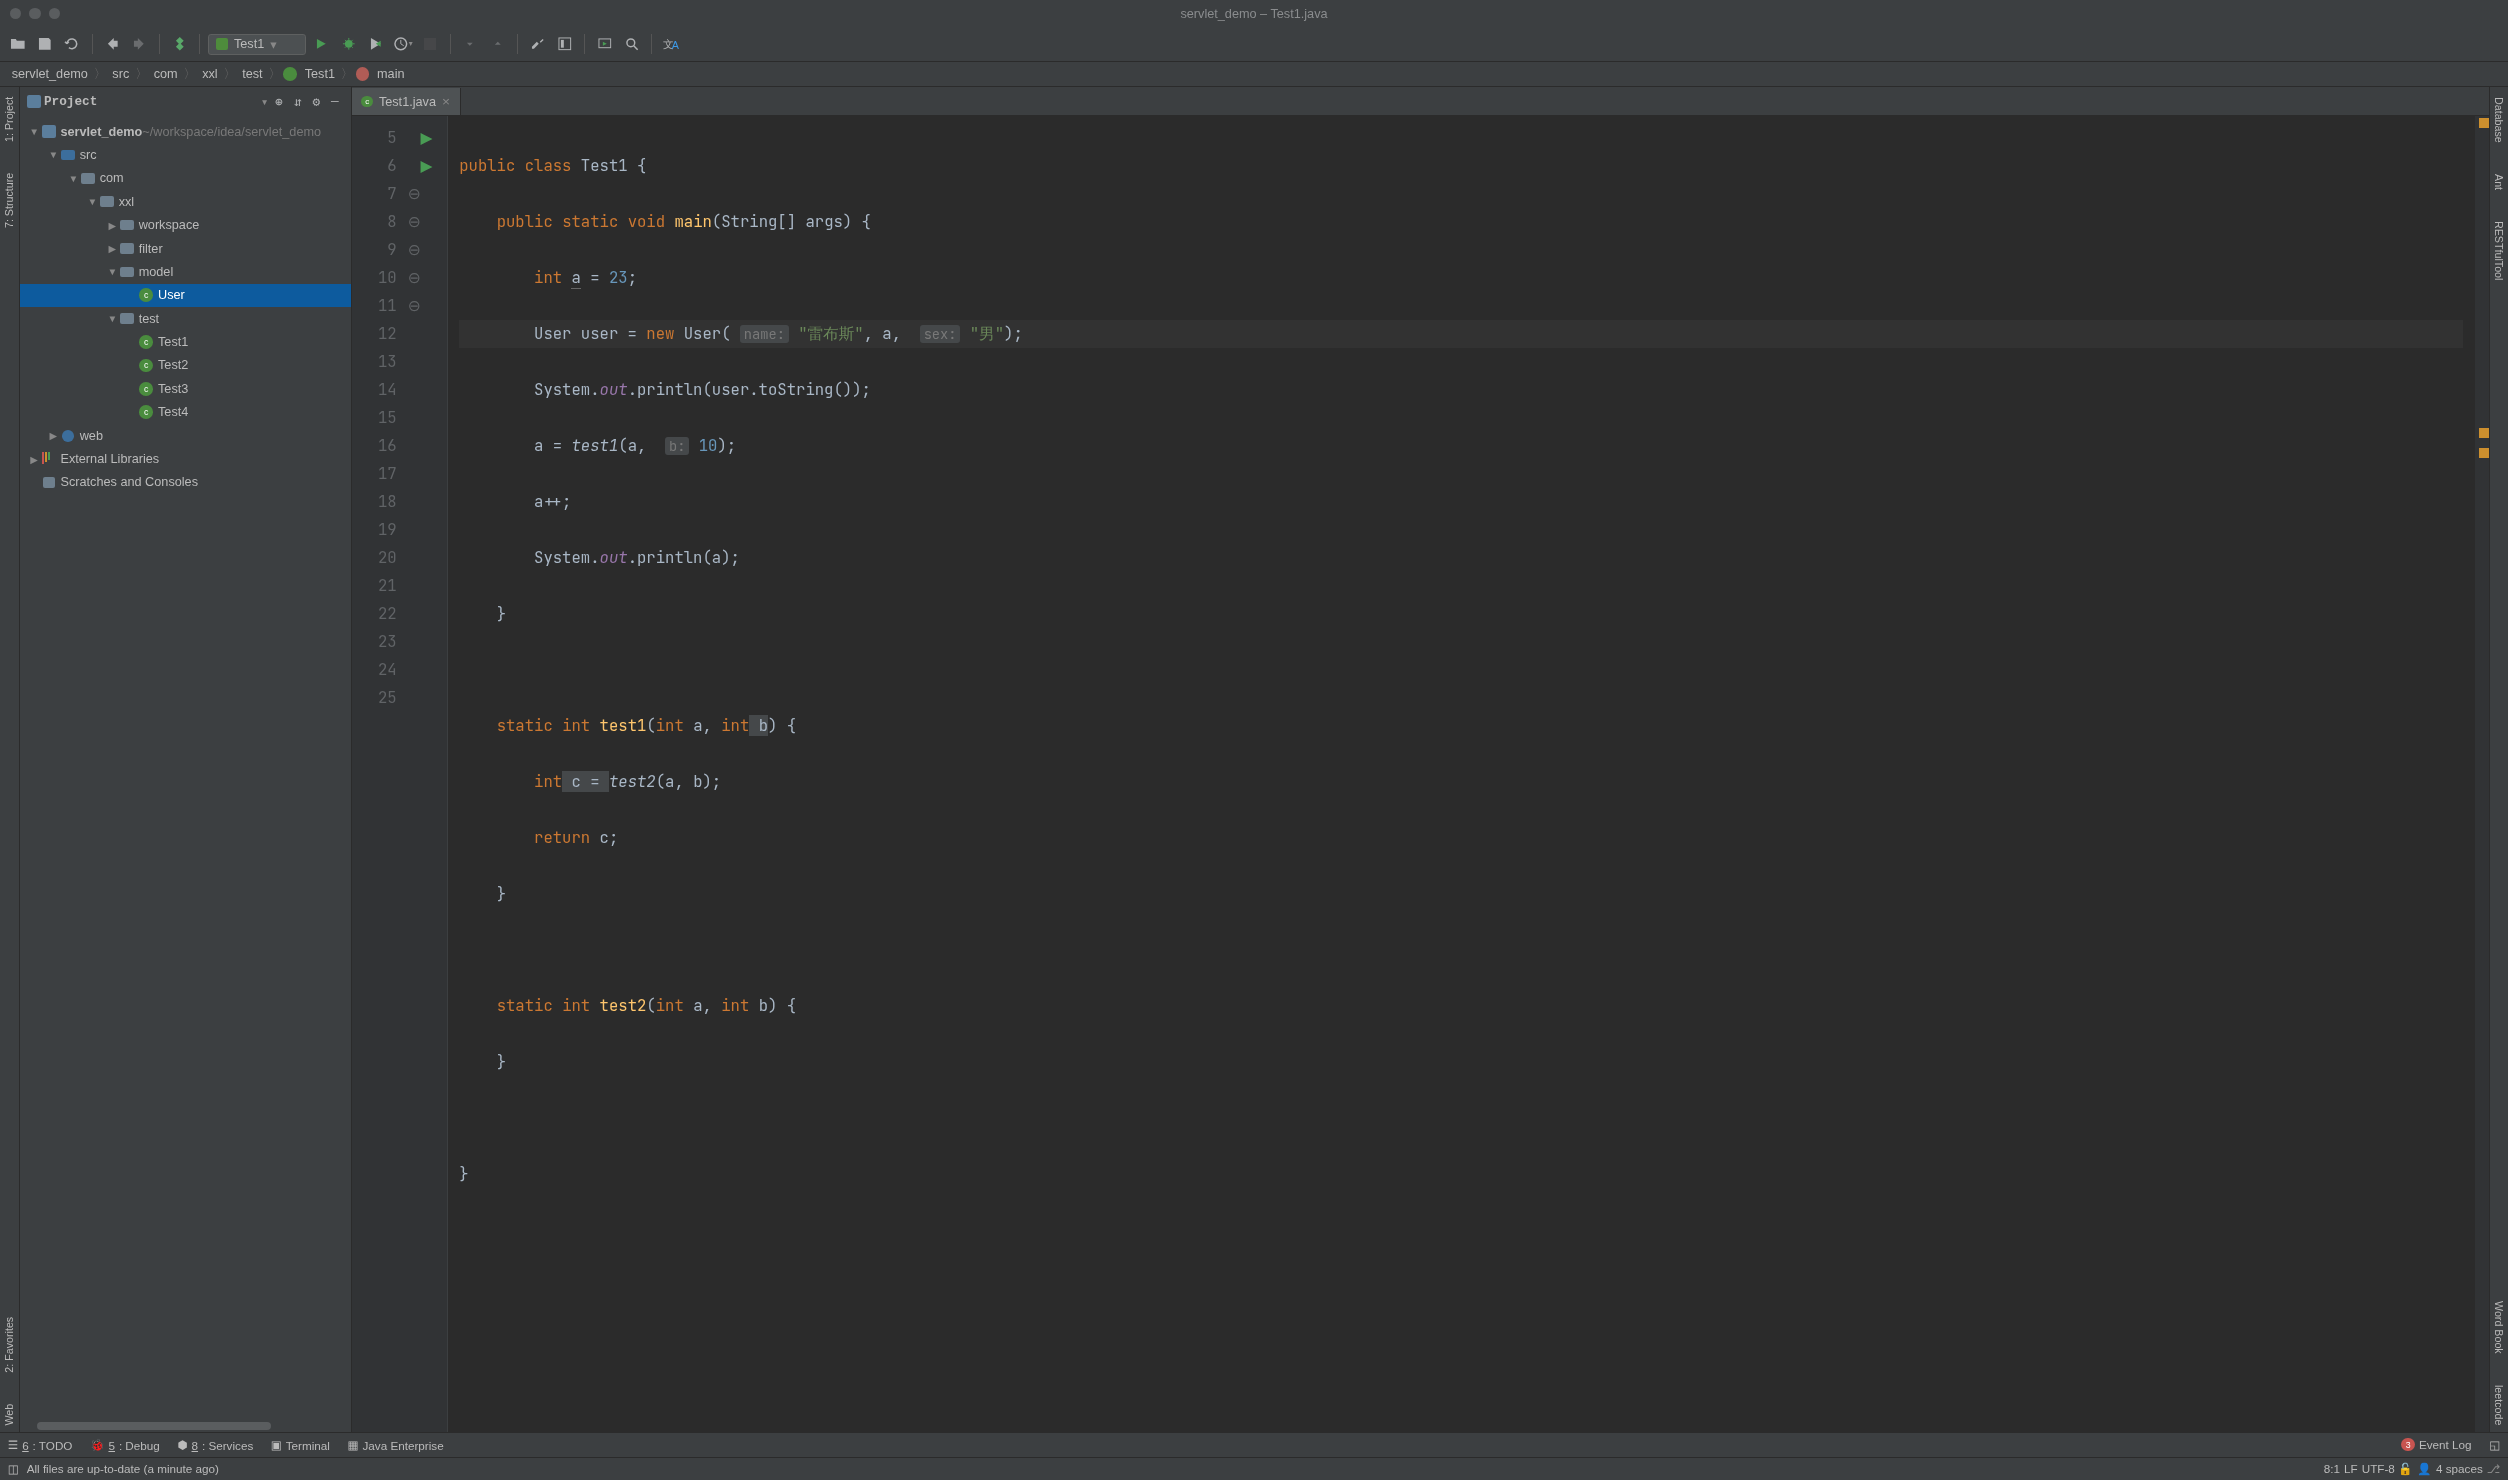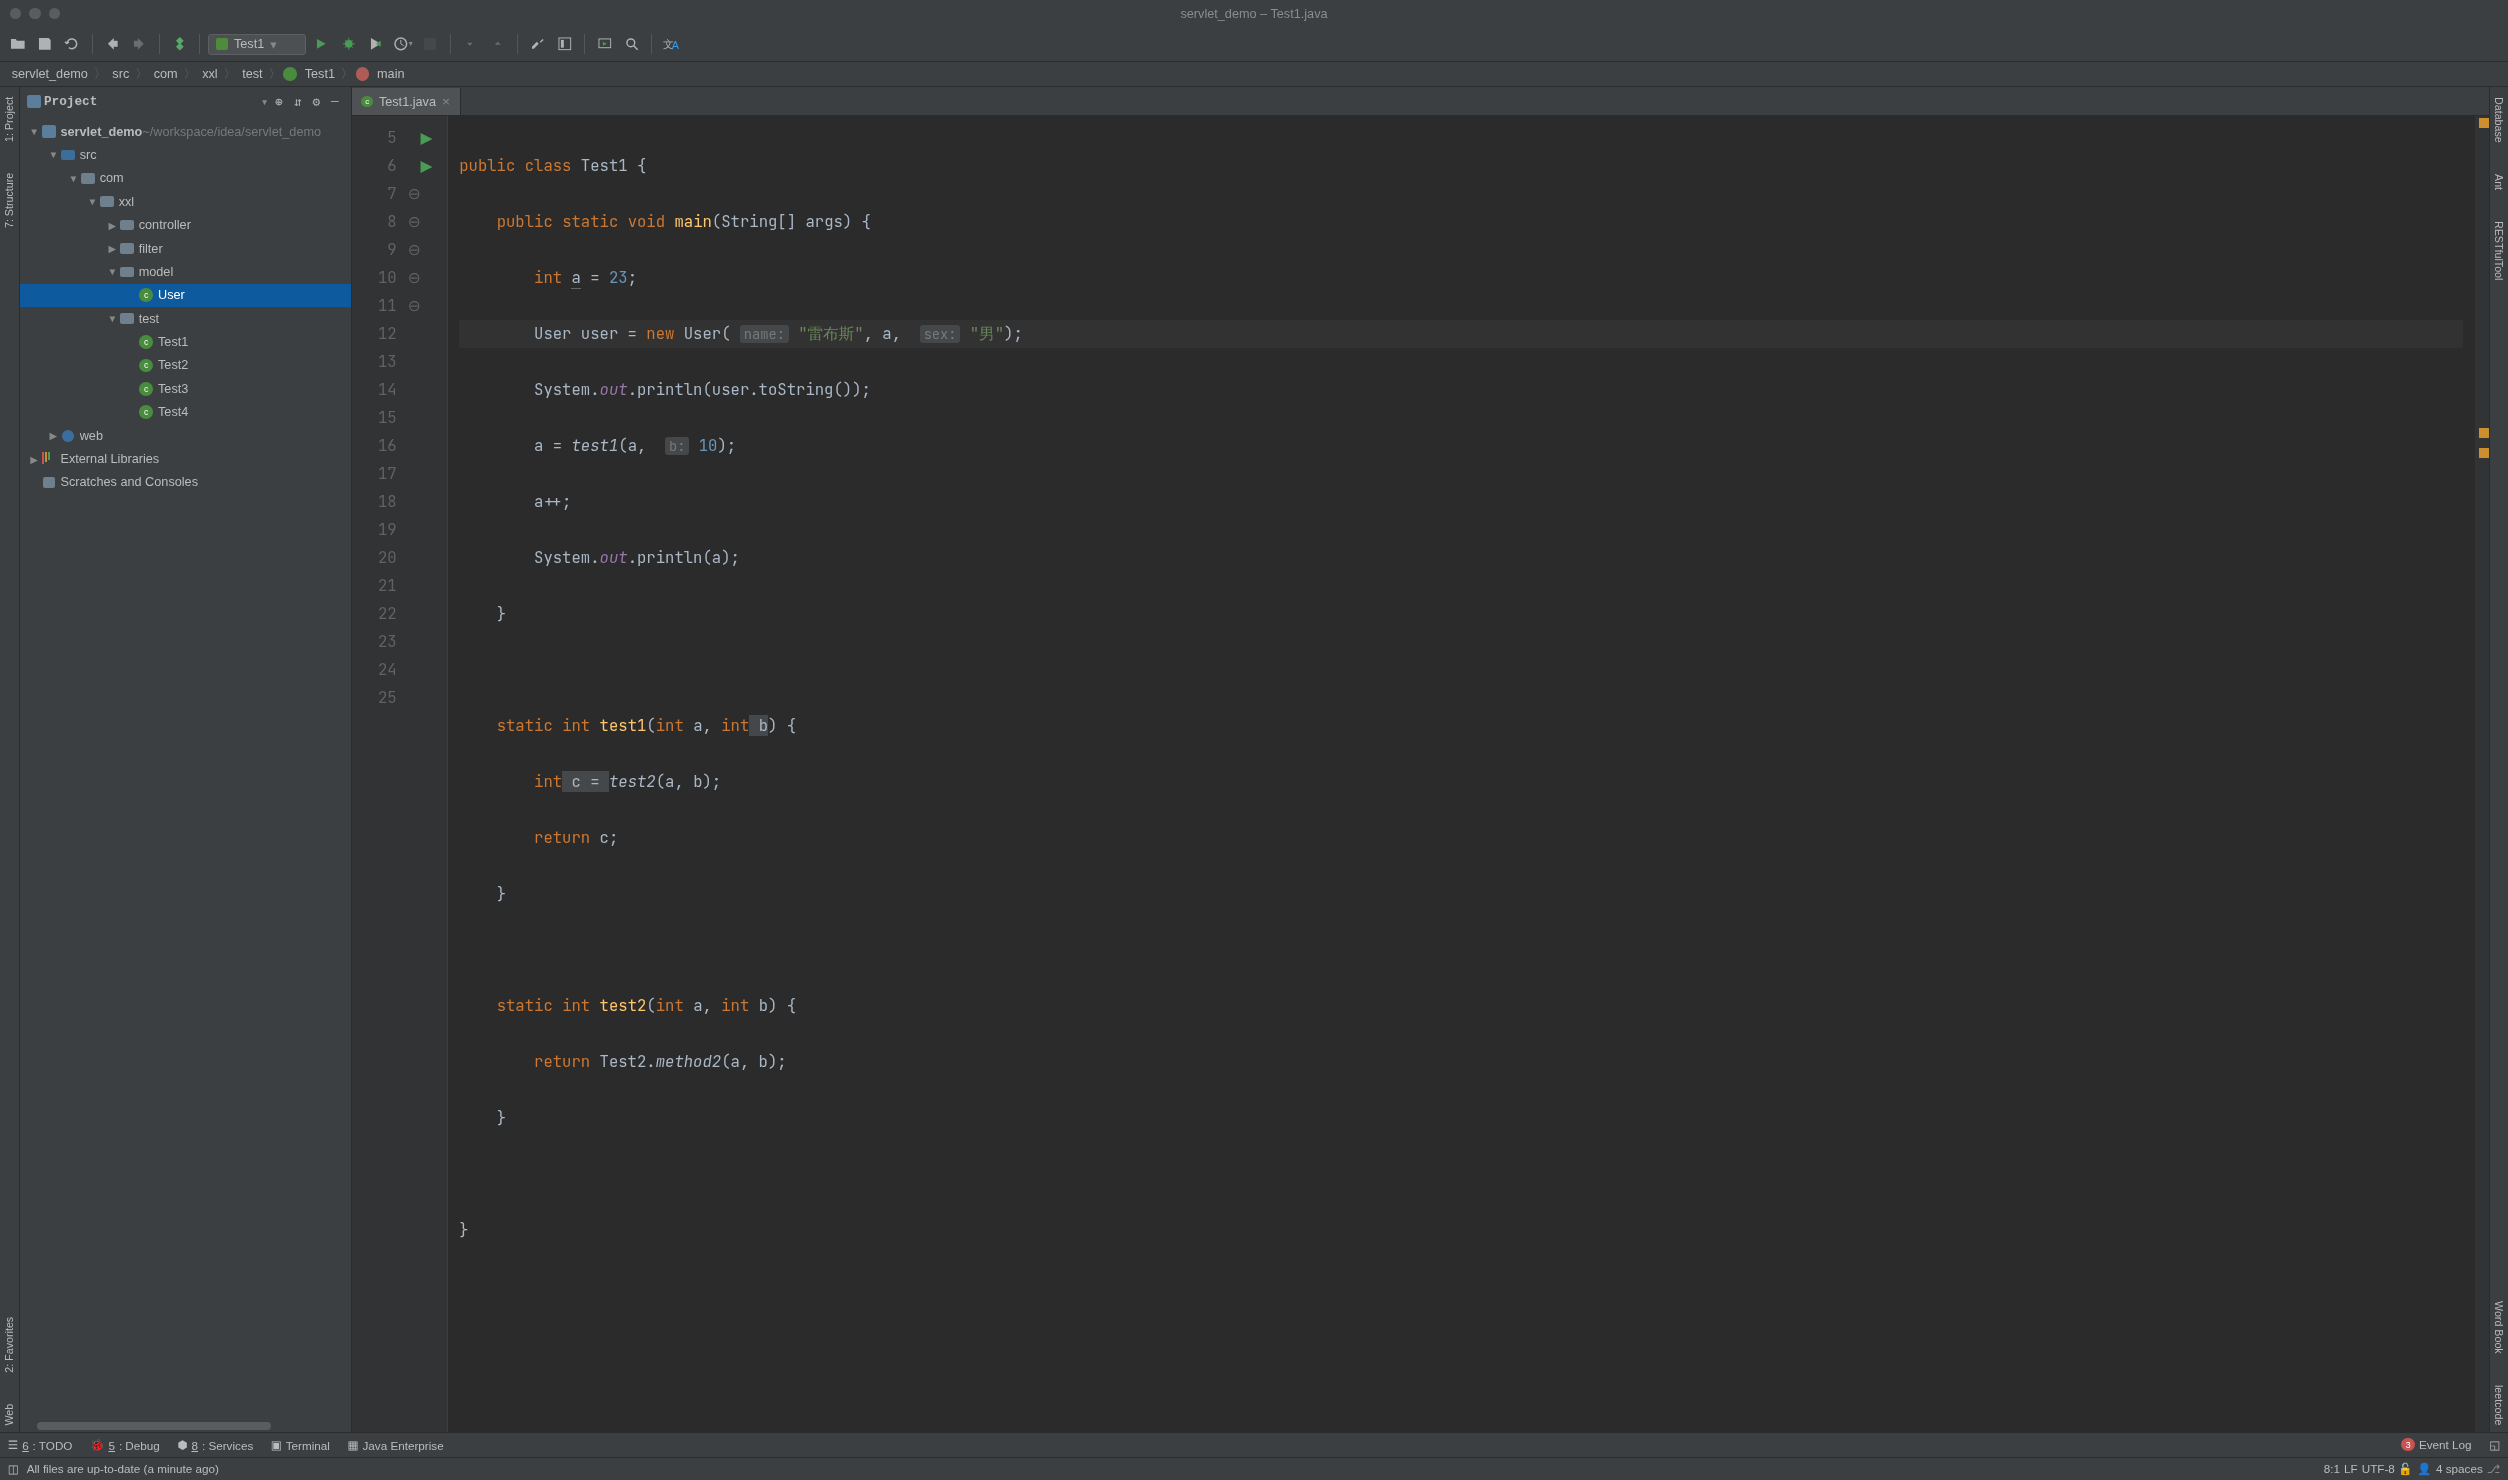--- a/index.html
+++ b/index.html
@@ -368,21 +368,21 @@
           <span class="tree-icon">
             <span class="pkg-icon"></span>
           </span>
           <span>xxl</span>
         </div>
       <div class="tree-row" style="padding-left:86px">
           <span class="tree-arrow">▶</span>
           <span class="tree-icon">
             <span class="pkg-icon"></span>
           </span>
-          <span>controller</span>
+          <span>workspace</span>
         </div>
       <div class="tree-row" style="padding-left:86px">
           <span class="tree-arrow">▶</span>
           <span class="tree-icon">
             <span class="pkg-icon"></span>
           </span>
           <span>filter</span>
         </div>
       <div class="tree-row" style="padding-left:86px">
           <span class="tree-arrow">▼</span>
@@ -523,21 +523,20 @@
 <div class="code-line">        <span>a++;</span></div>
 <div class="code-line">        <span>System.</span><span class="static-field">out</span><span>.println(a);</span></div>
 <div class="code-line">    <span>}</span></div>
 <div class="code-line"></div>
 <div class="code-line">    <span class="kw">static</span> <span class="kw">int</span> <span class="fn">test1</span><span>(</span><span class="kw">int</span><span> a, </span><span class="kw">int</span><span style="background:#45484a"> b</span><span>) {</span></div>
 <div class="code-line">        <span class="kw">int</span><span style="background:#45484a"> c = </span><span class="italic">test2</span><span>(a, b);</span></div>
 <div class="code-line">        <span class="kw">return</span><span> c;</span></div>
 <div class="code-line">    <span>}</span></div>
 <div class="code-line"></div>
 <div class="code-line">    <span class="kw">static</span> <span class="kw">int</span> <span class="fn">test2</span><span>(</span><span class="kw">int</span><span> a, </span><span class="kw">int</span><span> b) {</span></div>
-<div class="code-line">        <span class="kw">return</span><span> Test2.</span><span class="italic">method2</span><span>(a, b);</span></div>
 <div class="code-line">    <span>}</span></div>
 <div class="code-line"></div>
 <div class="code-line"><span>}</span></div>
 <div class="code-line"></div>
       </div>
       <div class="editor-markers">
         <div class="marker-warn" style="top:2px;background:#cc8f2e"></div>
         <div class="marker-warn" style="top:312px"></div>
         <div class="marker-warn" style="top:332px"></div>
       </div>

